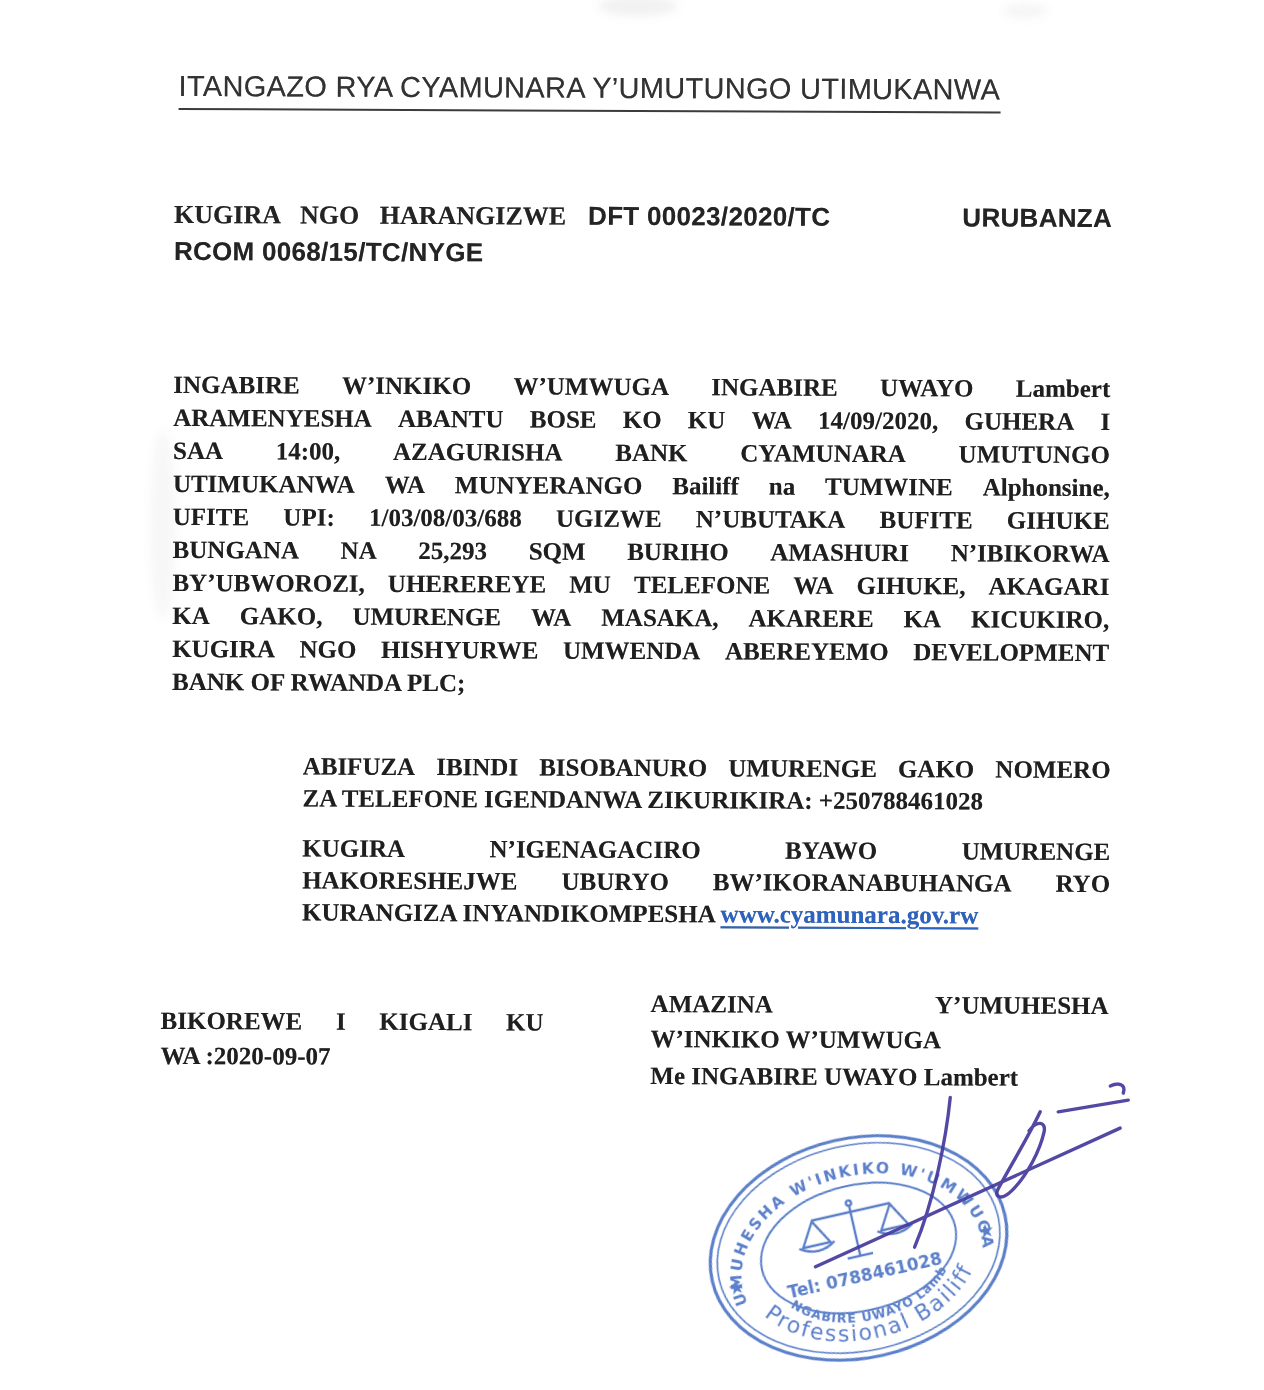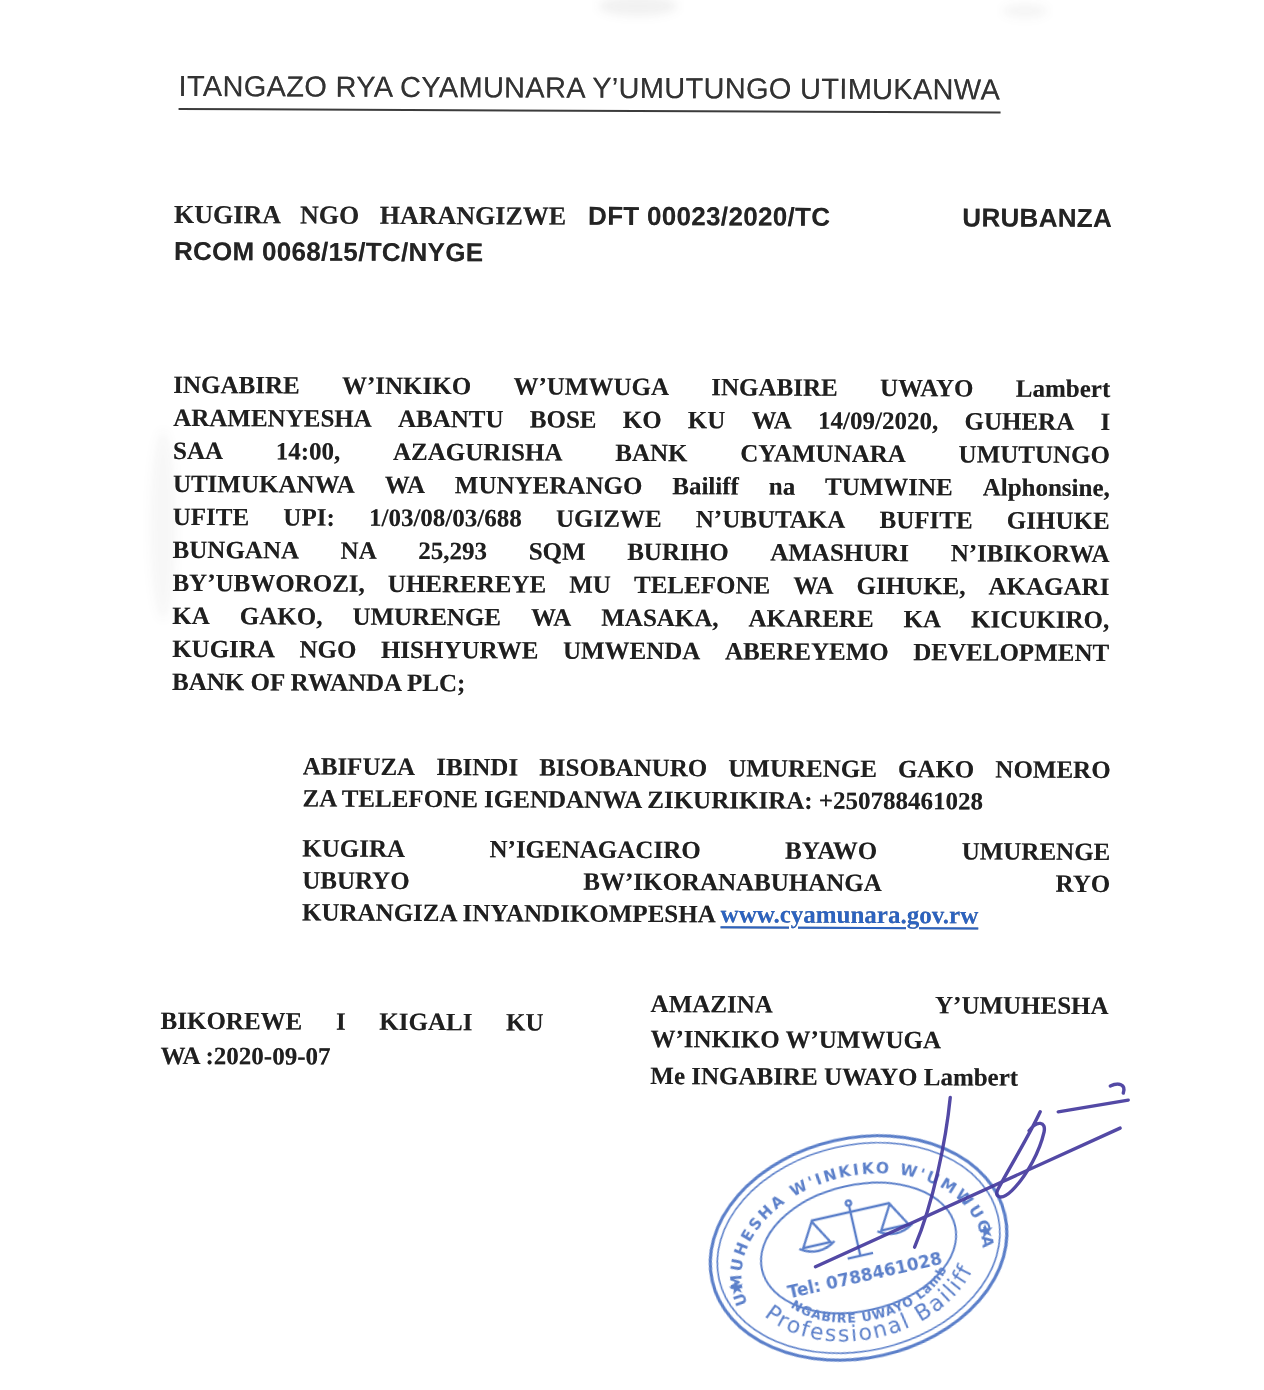--- a/index.html
+++ b/index.html
@@ -180,20 +180,21 @@
 
     <div class="indent photo">
       <div>
           <div class="jl">
             <span>KUGIRA</span>
             <span>N’IGENAGACIRO</span>
             <span>BYAWO</span>
             <span>UMURENGE</span>
           </div>
           <div class="jl">
+            <span>HAKORESHEJWE</span>
             <span>UBURYO</span>
             <span>BW’IKORANABUHANGA</span>
             <span>RYO</span>
           </div>
         </div>
       <div class="linkline">
         <span>KURANGIZA INYANDIKOMPESHA</span>
         <span> </span>
         <a class="link">www.cyamunara.gov.rw</a>
       </div>

